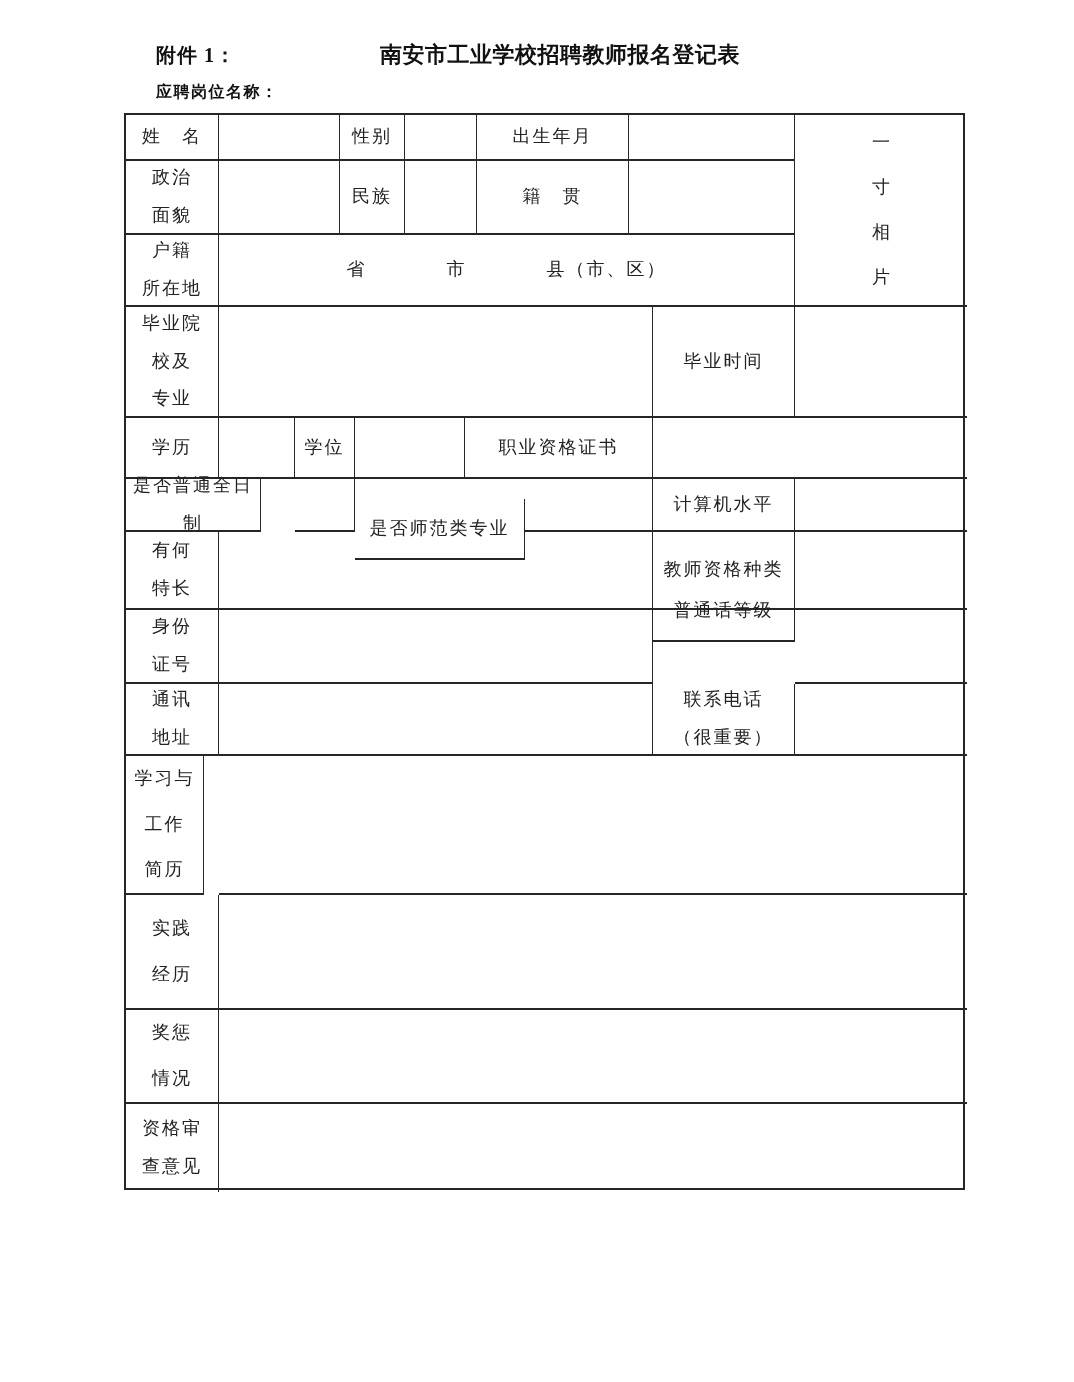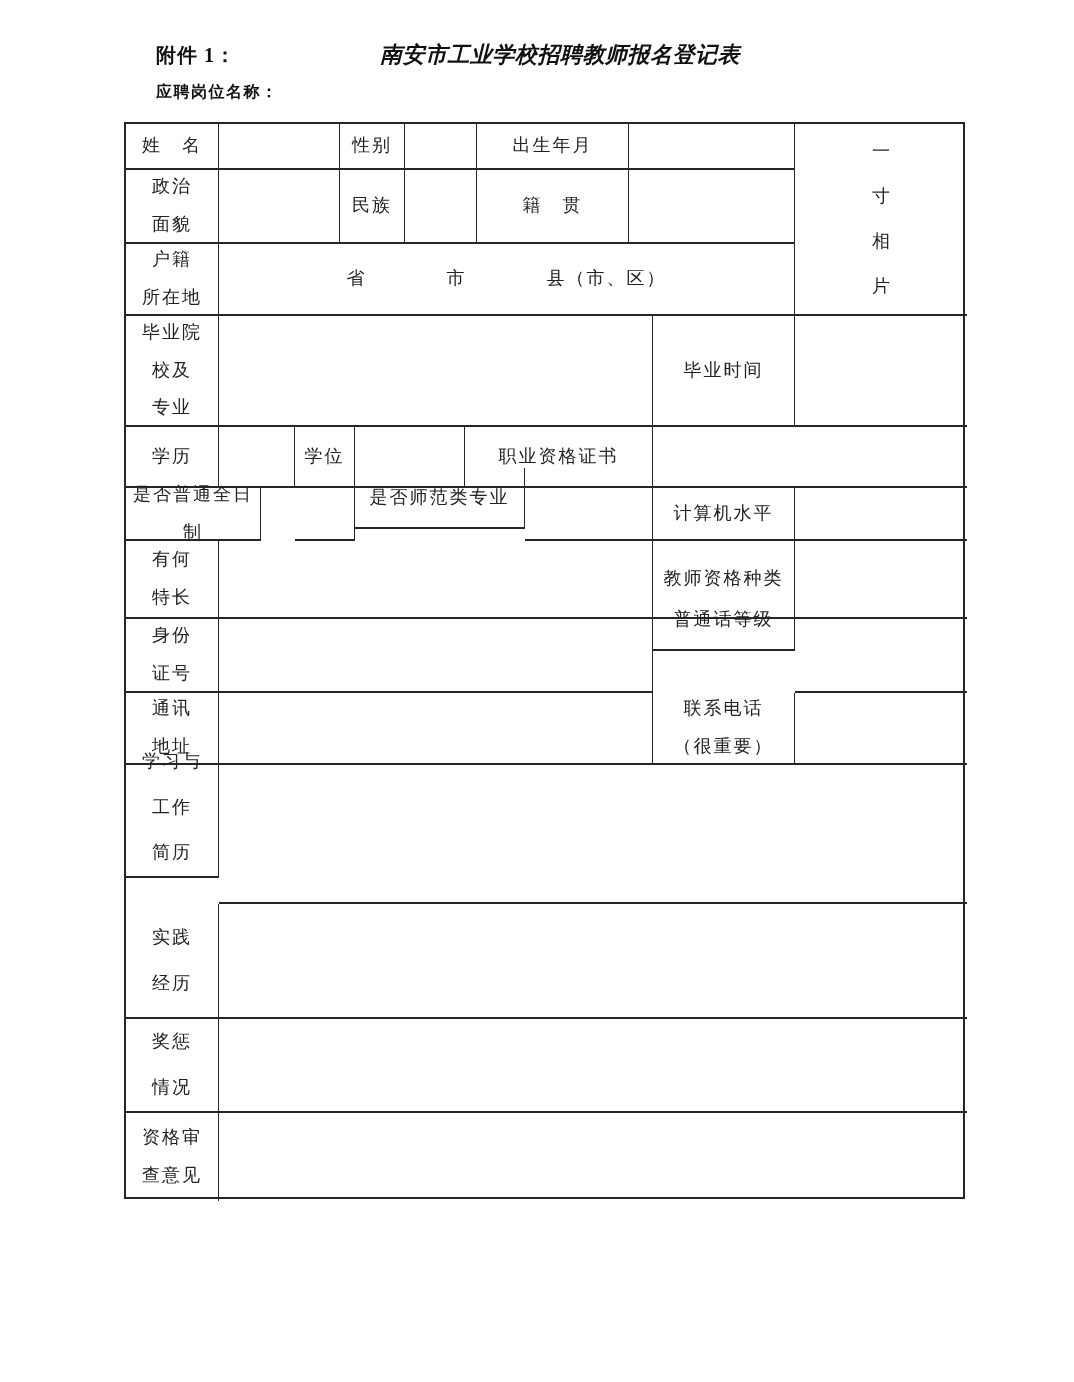--- a/index.html
+++ b/index.html
@@ -2,25 +2,25 @@
 <html><head>
 <meta charset="utf-8">
 <style>
   html,body{margin:0;padding:0;background:#ffffff;}
   .page{
     position:relative;width:1074px;height:1382px;background:#ffffff;
     font-family:"Liberation Serif","DejaVu Serif",serif;color:#1f1f1f;overflow:hidden;
   }
   .hdr{position:absolute;font-weight:bold;color:#111;white-space:nowrap;}
   .attach{left:156px;top:42px;font-size:20px;letter-spacing:1px;}
-  .main-title{left:380px;top:40px;font-size:22px;letter-spacing:0.5px;font-style:italic;}
+  .main-title{left:380px;top:40px;font-size:22px;letter-spacing:0.5px;}
   .pos-line{left:156px;top:82px;font-size:16px;letter-spacing:1.5px;}
   .tbl{
     position:absolute;left:124px;top:113px;width:841px;height:1077px;
-    box-sizing:border-box;border:2px solid #262626;margin-top:9px;
+    box-sizing:border-box;border:2px solid #262626;
   }
   .cell{
     position:absolute;box-sizing:border-box;
     border-right:1.5px solid #262626;border-bottom:2px solid #262626;
     display:flex;align-items:center;justify-content:center;
   }
   .lbl{
     font-size:18px;letter-spacing:2px;color:#222;
     white-space:pre-line;text-align:center;line-height:2.1;
   }
@@ -72,21 +72,21 @@
 
     <div class="cell lbl" style="left:0;top:303px;width:93px;height:61px">学历</div>
     <div class="cell" style="left:93px;top:303px;width:76px;height:61px"></div>
     <div class="cell lbl" style="left:169px;top:303px;width:60px;height:61px">学位</div>
     <div class="cell" style="left:229px;top:303px;width:110px;height:61px"></div>
     <div class="cell lbl" style="left:339px;top:303px;width:188px;height:61px">职业资格证书</div>
     <div class="cell no-r" style="left:527px;top:303px;width:314px;height:61px"></div>
 
     <div class="cell lbl" style="left:0;top:364px;width:135px;height:53px">是否普通全日制</div>
     <div class="cell" style="left:169px;top:364px;width:60px;height:53px"></div>
-    <div class="cell lbl" style="left:229px;top:344px;width:170px;height:61px">是否师范类专业</div>
+    <div class="cell lbl" style="left:229px;top:384px;width:170px;height:61px">是否师范类专业</div>
     <div class="cell" style="left:399px;top:364px;width:128px;height:53px"></div>
     <div class="cell lbl" style="left:527px;top:364px;width:142px;height:53px">计算机水平</div>
     <div class="cell no-r" style="left:669px;top:364px;width:172px;height:53px"></div>
 
     <div class="cell lbl" style="left:0;top:417px;width:93px;height:78px">有何
 特长</div>
     <div class="cell" style="left:93px;top:417px;width:434px;height:78px"></div>
     <div class="cell lbl" style="left:527px;top:417px;width:142px;height:78px">教师资格种类</div>
     <div class="cell no-r" style="left:669px;top:417px;width:172px;height:78px"></div>
 
@@ -96,21 +96,21 @@
     <div class="cell lbl" style="left:527px;top:467px;width:142px;height:60px">普通话等级</div>
     <div class="cell no-r" style="left:669px;top:495px;width:172px;height:74px"></div>
 
     <div class="cell lbl" style="left:0;top:569px;width:93px;height:72px">通讯
 地址</div>
     <div class="cell" style="left:93px;top:569px;width:434px;height:72px"></div>
     <div class="cell lbl" style="left:527px;top:569px;width:142px;height:72px">联系电话
 （很重要）</div>
     <div class="cell no-r" style="left:669px;top:569px;width:172px;height:72px"></div>
 
-    <div class="cell lbl lh-lg" style="left:0;top:615px;width:93px;height:139px">学习与
+    <div class="cell lbl lh-lg" style="left:0;top:641px;width:78px;height:139px">学习与
 工作
 简历</div>
     <div class="cell no-r" style="left:93px;top:641px;width:748px;height:139px"></div>
 
     <div class="cell lbl lh-lg" style="left:0;top:780px;width:93px;height:115px">实践
 经历</div>
     <div class="cell no-r" style="left:93px;top:780px;width:748px;height:115px"></div>
 
     <div class="cell lbl lh-lg" style="left:0;top:895px;width:93px;height:94px">奖惩
 情况</div>

